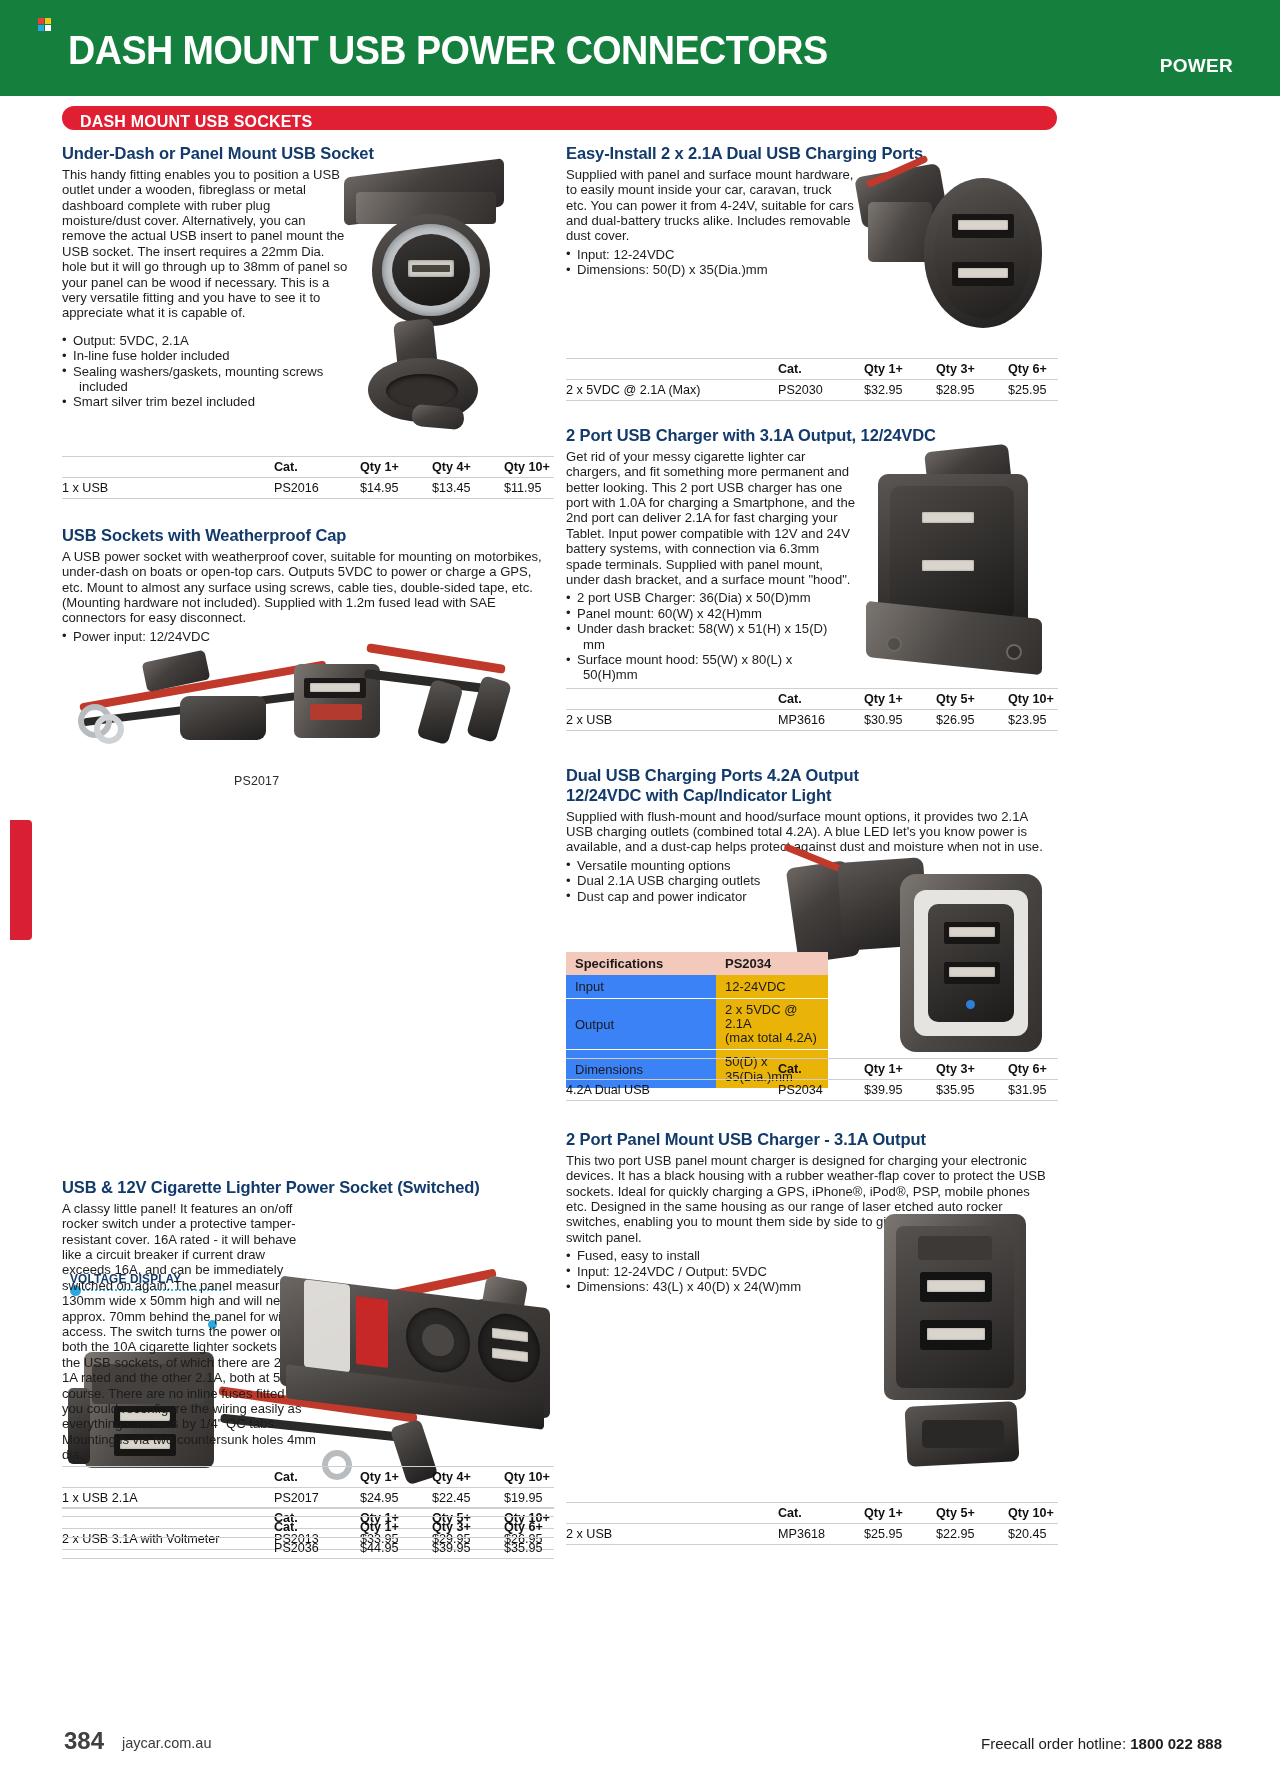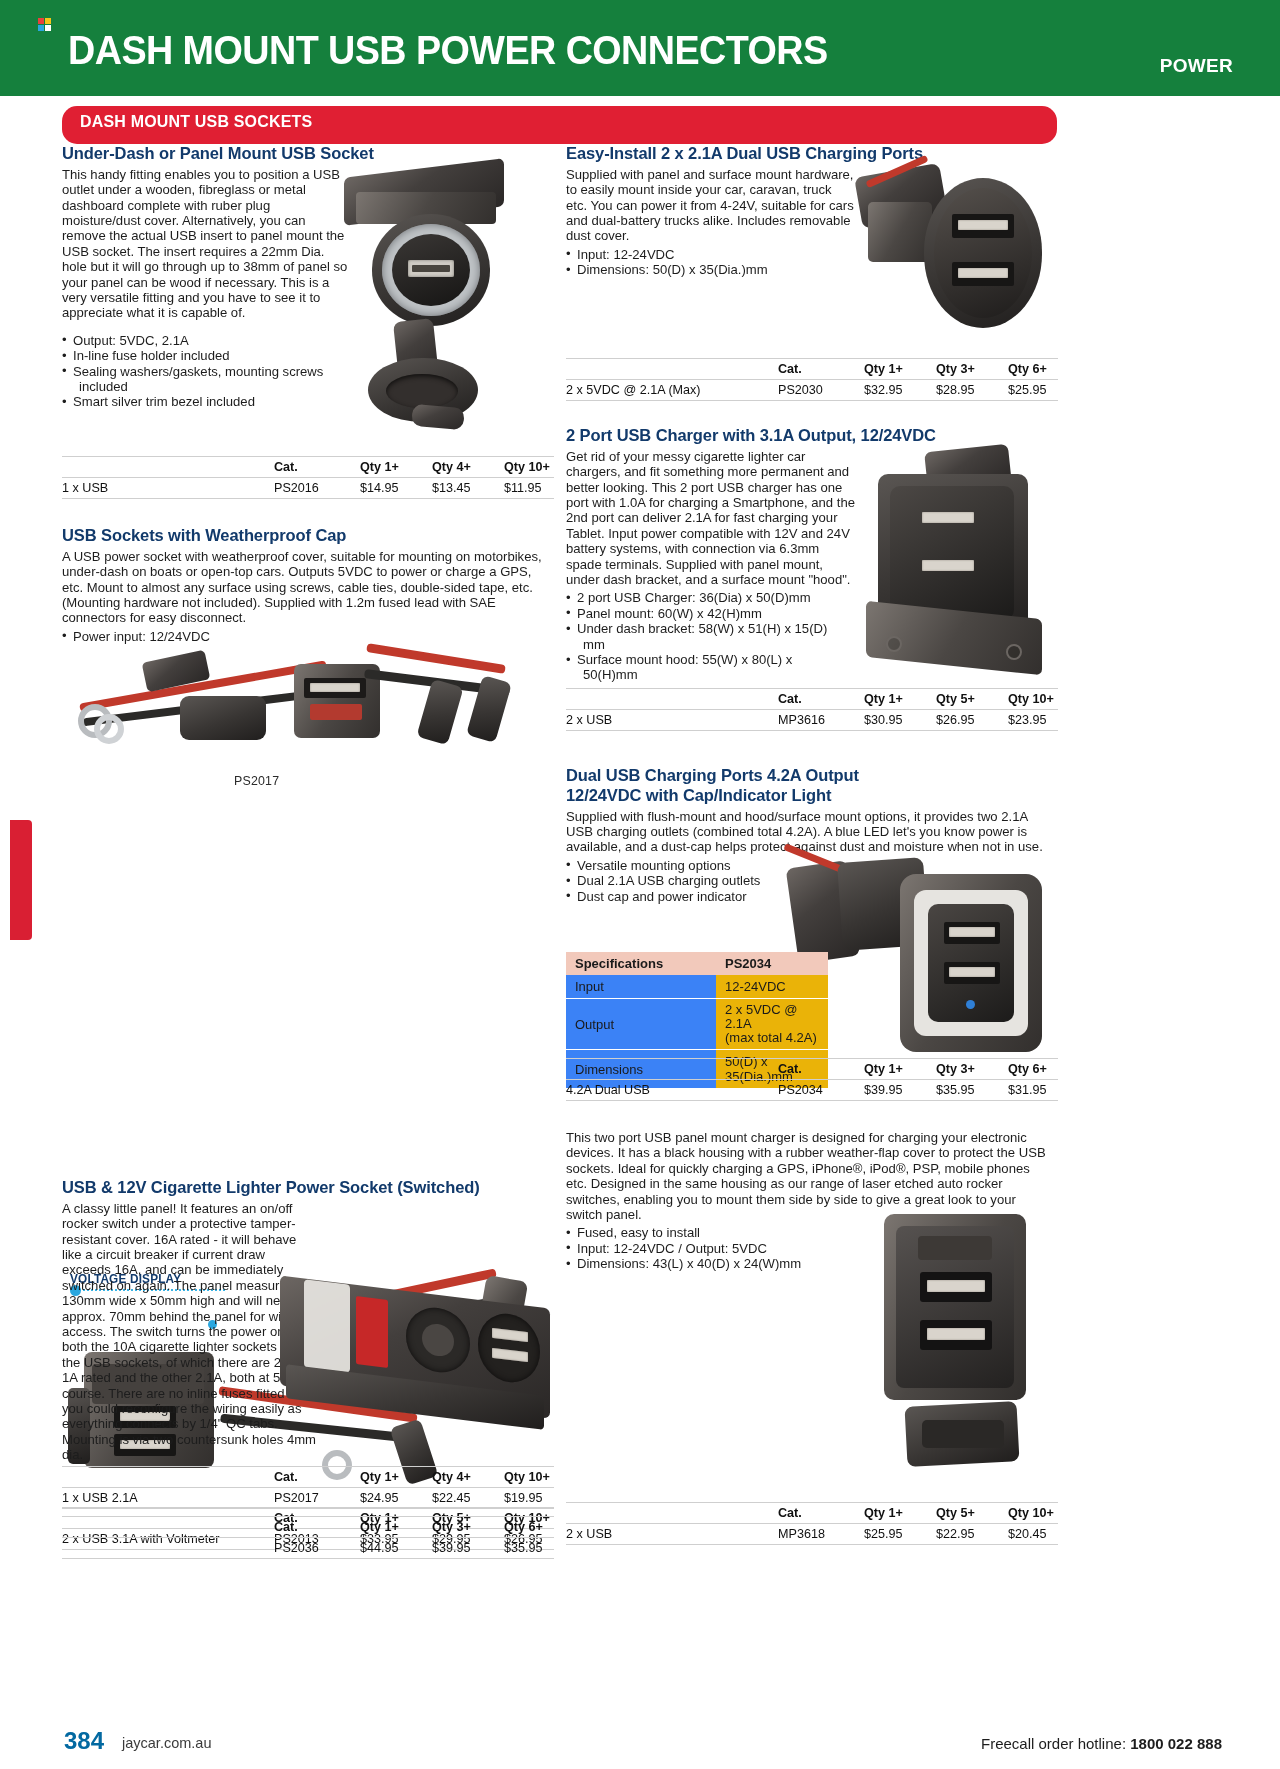--- a/index.html
+++ b/index.html
@@ -33,21 +33,21 @@
     transform: scaleX(0.92); transform-origin: left center;
     font-family: "Liberation Sans Narrow", "Liberation Sans", sans-serif;
   }
   .header-right {
     position: absolute; right: 47px; top: 55px;
     font-size: 19px; font-weight: 800; color: #ffffff; letter-spacing: 0.3px;
   }
 
   
   .section-bar {
-    position: absolute; left: 62px; top: 106px; width: 995px; height: 38px;
+    position: absolute; left: 62px; top: 106px; width: 995px; height: 24px;
     background: #e01f33; border-radius: 15px;
   }
   .section-bar span {
     position: absolute; left: 18px; top: 6px;
     color: #ffffff; font-size: 17px; font-weight: 800; letter-spacing: 0.2px;
     transform: scaleX(0.94); transform-origin: left center;
   }
 
   
   .left-tab {
@@ -105,21 +105,21 @@
   table.spec th, table.spec td { text-align: left; padding: 4px 9px; vertical-align: middle; }
   table.spec thead th { background: #f2c9bb; font-weight: 700; }
   table.spec tbody th { background: #3b82f6; font-weight: 400; width: 150px; }
   table.spec tbody td { background: #eab308; }
   table.spec tbody tr { border-bottom: 1px solid #ffffff; }
 
   
   .footer { position: absolute; left: 0; bottom: 0; width: 1280px; height: 54px; }
   .pg-num {
     position: absolute; left: 64px; bottom: 14px;
-    font-size: 24px; font-weight: 800; color: #0369a1;
+    font-size: 24px; font-weight: 800; color: #404040;
   }
   .site {
     position: absolute; left: 122px; bottom: 18px;
     font-size: 14.5px; color: #3b3b3b;
   }
   .hotline {
     position: absolute; right: 58px; bottom: 17px;
     font-size: 15px; color: #1d1d1d;
   }
   .hotline b { font-weight: 700; }
@@ -528,20 +528,21 @@
             <td>PS2034</td>
             <td>$39.95</td>
             <td>$35.95</td>
             <td>$31.95</td>
           </tr>
         </tbody>
       </table>
     </div>
 
     <div style="position:relative; margin-top:16px; height:430px;">
+      <h2 class="prod-title">2 Port Panel Mount USB Charger - 3.1A Output</h2>
       <p class="body" style="width:486px;">This two port USB panel mount charger is designed for charging your electronic devices. It has a black housing with a rubber weather-flap cover to protect the USB sockets. Ideal for quickly charging a GPS, iPhone®, iPod®, PSP, mobile phones etc. Designed in the same housing as our range of laser etched auto rocker switches, enabling you to mount them side by side to give a great look to your switch panel.</p>
       <ul class="body" style="width:300px; margin-top:3px;">
         <li>Fused, easy to install</li>
         <li>Input: 12-24VDC / Output: 5VDC</li>
         <li>Dimensions: 43(L) x 40(D) x 24(W)mm</li>
       </ul>
 
       <div class="photo" style="left:282px; top:78px; width:212px; height:288px;">
         <div class="ph-body grad-dark2" style="left:36px; top:6px; width:142px; height:186px; border-radius:10px;"></div>
         <div style="position:absolute; left:48px; top:18px; width:118px; height:162px; border-radius:8px; background:linear-gradient(155deg,#565250,#232120);"></div>

